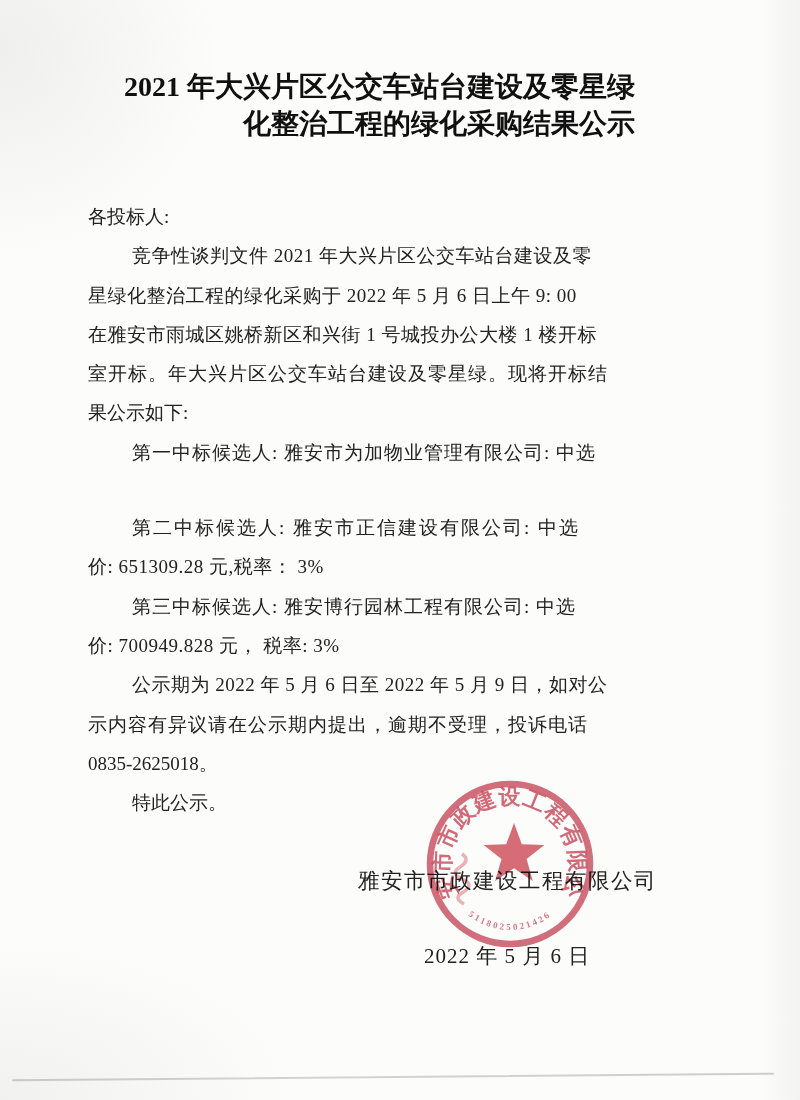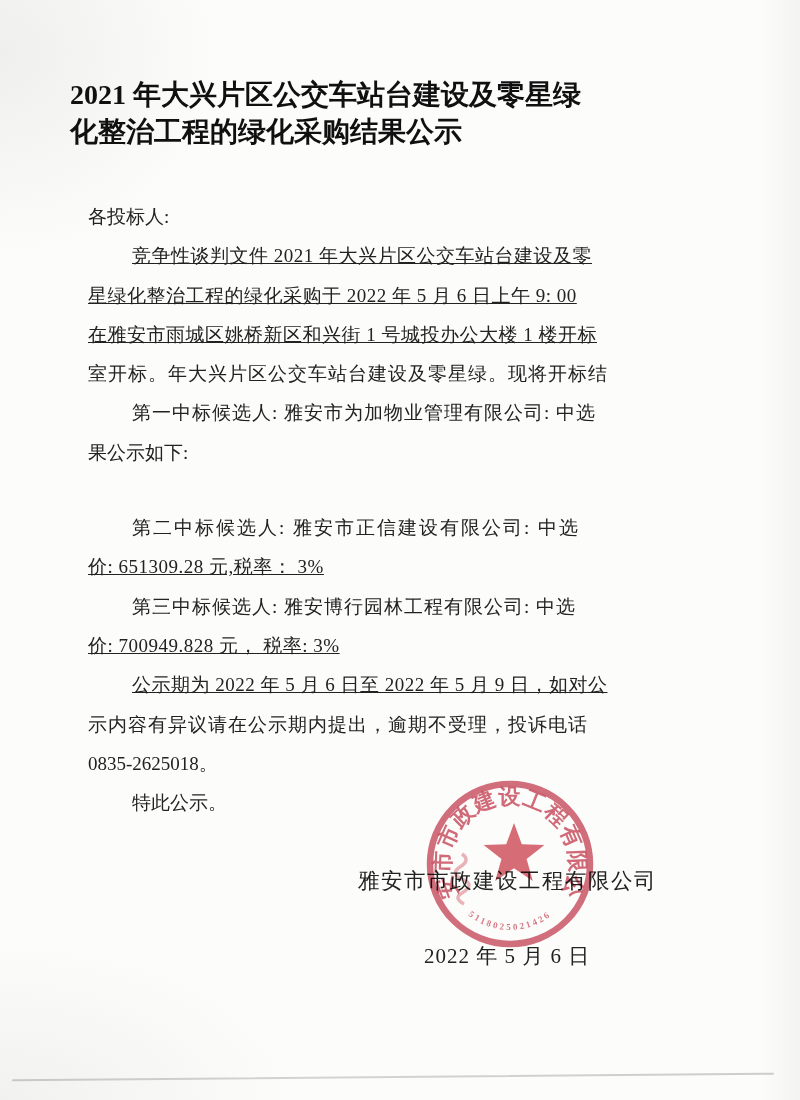--- a/index.html
+++ b/index.html
@@ -20,31 +20,31 @@
   .shade-r{position:absolute;right:0;top:0;width:40px;height:1100px;
     background:linear-gradient(to right,rgba(190,190,188,0) ,rgba(190,190,188,0.14));}
   .shade-bl{position:absolute;left:0;bottom:0;width:300px;height:160px;
     background:radial-gradient(ellipse at 0% 100%,rgba(185,185,183,0.16),rgba(185,185,183,0) 70%);}
   .scan-edge-line{
     position:absolute;left:12px;top:1076px;width:762px;height:2px;
     background:linear-gradient(to right,#b9b9b7,#c6c6c4 40%,#bdbdbb);
     transform:rotate(-0.5deg);opacity:.75;border-radius:1px;
   }
   .title{
-    position:absolute;left:70px;top:76px;width:565px;
-    text-align:left;font-weight:bold;font-size:28px;line-height:37px;
+    position:absolute;left:70px;top:68px;width:565px;
+    text-align:right;font-weight:bold;font-size:28px;line-height:37px;
     color:#101010;letter-spacing:0px;margin:0;
   }
   .content{
     position:absolute;left:88px;top:197px;width:562px;
     font-size:19px;line-height:39.3px;color:#222220;
   }
   .line{white-space:nowrap;}
   .indent{text-indent:44px;}
-  .ls05{letter-spacing:.5px;text-decoration:underline;}
+  .ls05{letter-spacing:.5px;}
   .ls1{letter-spacing:1px;}
   .ls2{letter-spacing:2px;margin-top:36px;}
   .signature{
     position:absolute;left:358px;top:866px;
     font-size:21.5px;letter-spacing:1.5px;color:#222220;white-space:nowrap;
   }
   .sign-date{
     position:absolute;left:424px;top:942px;
     font-size:21px;letter-spacing:1px;color:#222220;white-space:nowrap;
   }
@@ -69,22 +69,22 @@
     <div>2021 年大兴片区公交车站台建设及零星绿</div>
     <div>化整治工程的绿化采购结果公示</div>
   </h1>
 
   <div class="content">
     <div class="line">各投标人:</div>
     <div class="line indent ls05">竞争性谈判文件 2021 年大兴片区公交车站台建设及零</div>
     <div class="line ls05">星绿化整治工程的绿化采购于 2022 年 5 月 6 日上午 9: 00</div>
     <div class="line ls05">在雅安市雨城区姚桥新区和兴街 1 号城投办公大楼 1 楼开标</div>
     <div class="line ls1">室开标。年大兴片区公交车站台建设及零星绿。现将开标结</div>
+    <div class="line">果公示如下:</div>
     <div class="line indent ls1">第一中标候选人: 雅安市为加物业管理有限公司: 中选</div>
-    <div class="line">果公示如下:</div>
     <div class="line indent ls2">第二中标候选人: 雅安市正信建设有限公司: 中选</div>
     <div class="line ls05">价: 651309.28 元,税率： 3%</div>
     <div class="line indent ls1">第三中标候选人: 雅安博行园林工程有限公司: 中选</div>
     <div class="line ls05">价: 700949.828 元， 税率: 3%</div>
     <div class="line indent ls05">公示期为 2022 年 5 月 6 日至 2022 年 5 月 9 日，如对公</div>
     <div class="line ls1">示内容有异议请在公示期内提出，逾期不受理，投诉电话</div>
     <div class="line">0835-2625018。</div>
     <div class="line indent">特此公示。</div>
   </div>
 

